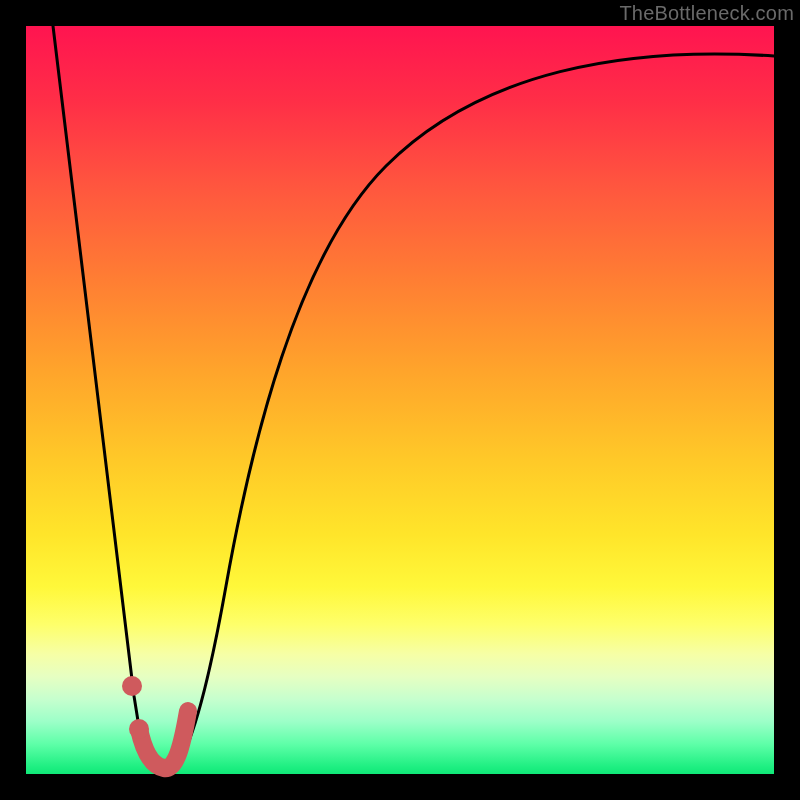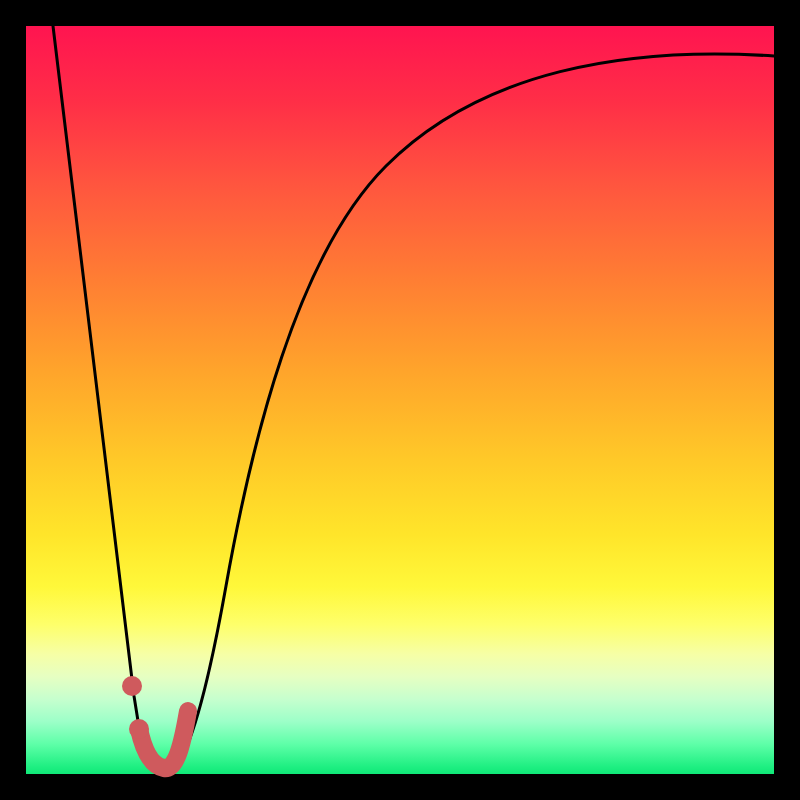--- a/index.html
+++ b/index.html
@@ -78,20 +78,21 @@
   }
   .marker-dot {
     fill: #cf5a5d;
   }
 </style>
 </head>
 <body>
 
 <div class="frame">
 
+  <div class="watermark">TheBottleneck.com</div>
 
   <div class="plot">
     <svg class="curves" viewBox="0 0 748 748" preserveAspectRatio="none">
 
       <polyline class="curve-line" points="27,0 108,670 112,695 116,712 121,725 126,735 130,740 135,744 140,747"></polyline>
 
       <path class="curve-line" d="M140,747 C155,747 175,700 200,560 C225,420 270,230 360,140 C455,45 600,20 748,30"></path>
 
       <path class="marker-stroke" d="M113,703 C118,726 126,740 138,742 C150,744 156,720 162,685"></path>
 

